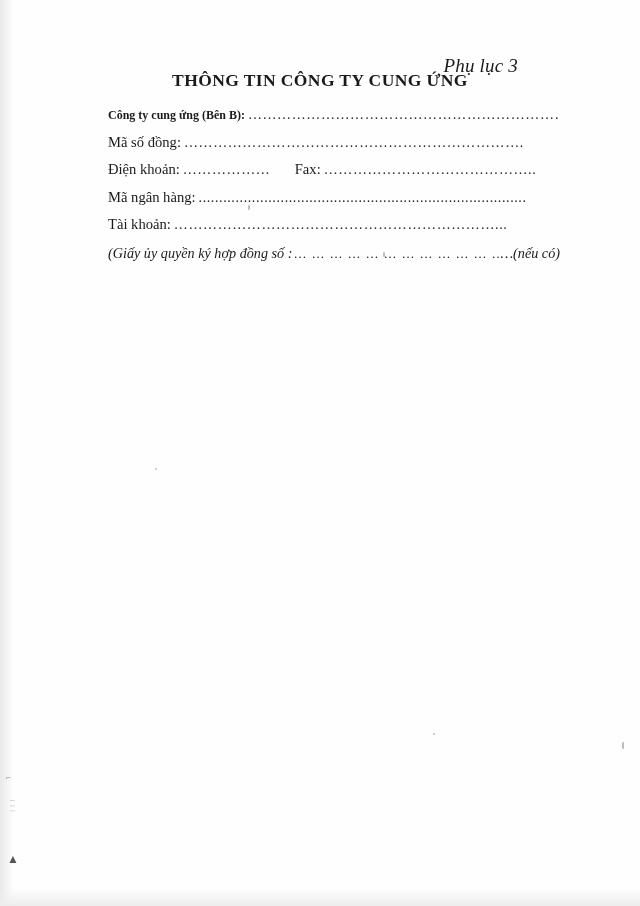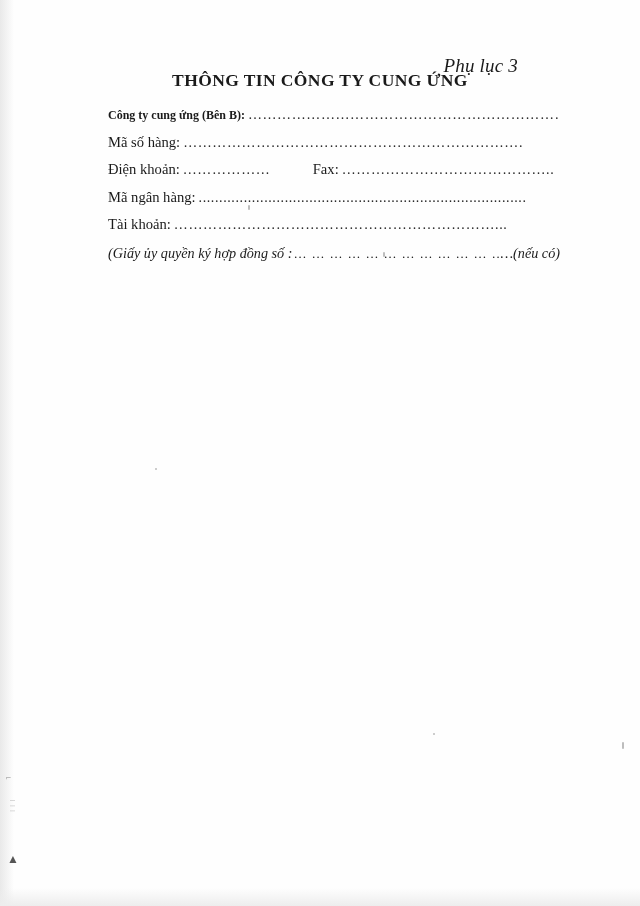--- a/index.html
+++ b/index.html
@@ -81,21 +81,20 @@
   .row .dots {
     flex: 1 1 auto;
     overflow: hidden;
     letter-spacing: 0.6px;
     font-size: 14px;
     margin-left: 3px;
     color: #2a2a2a;
   }
   .row .mid-lbl {
     flex: 0 0 auto;
-    margin-left: 18px;
   }
 
   .row-phone .dots-short { width: 112px; flex: 0 0 auto; }
   .row-rep .dots-short { width: 128px; flex: 0 0 auto; }
 
   .note {
     font-style: italic;
     font-size: 14.2px;
     display: flex;
     align-items: baseline;
@@ -141,21 +140,21 @@
 
   <div class="form">
 
     <div class="row">
       <span class="lbl bold">Công ty cung ứng (Bên B):</span>
       <span class="dots">…………………………………………………………</span>
     </div>
 
 
     <div class="row">
-      <span class="lbl">Mã số hàng:</span>
+      <span class="lbl">Mã số đồng:</span>
       <span class="dots">…………………………………………………………….</span>
     </div>
 
     <div class="row row-phone">
       <span class="lbl">Điện khoản:</span>
       <span class="dots dots-short">………………</span>
       <span class="mid-lbl">Fax:</span>
       <span class="dots">……………………………………..</span>
     </div>
 

